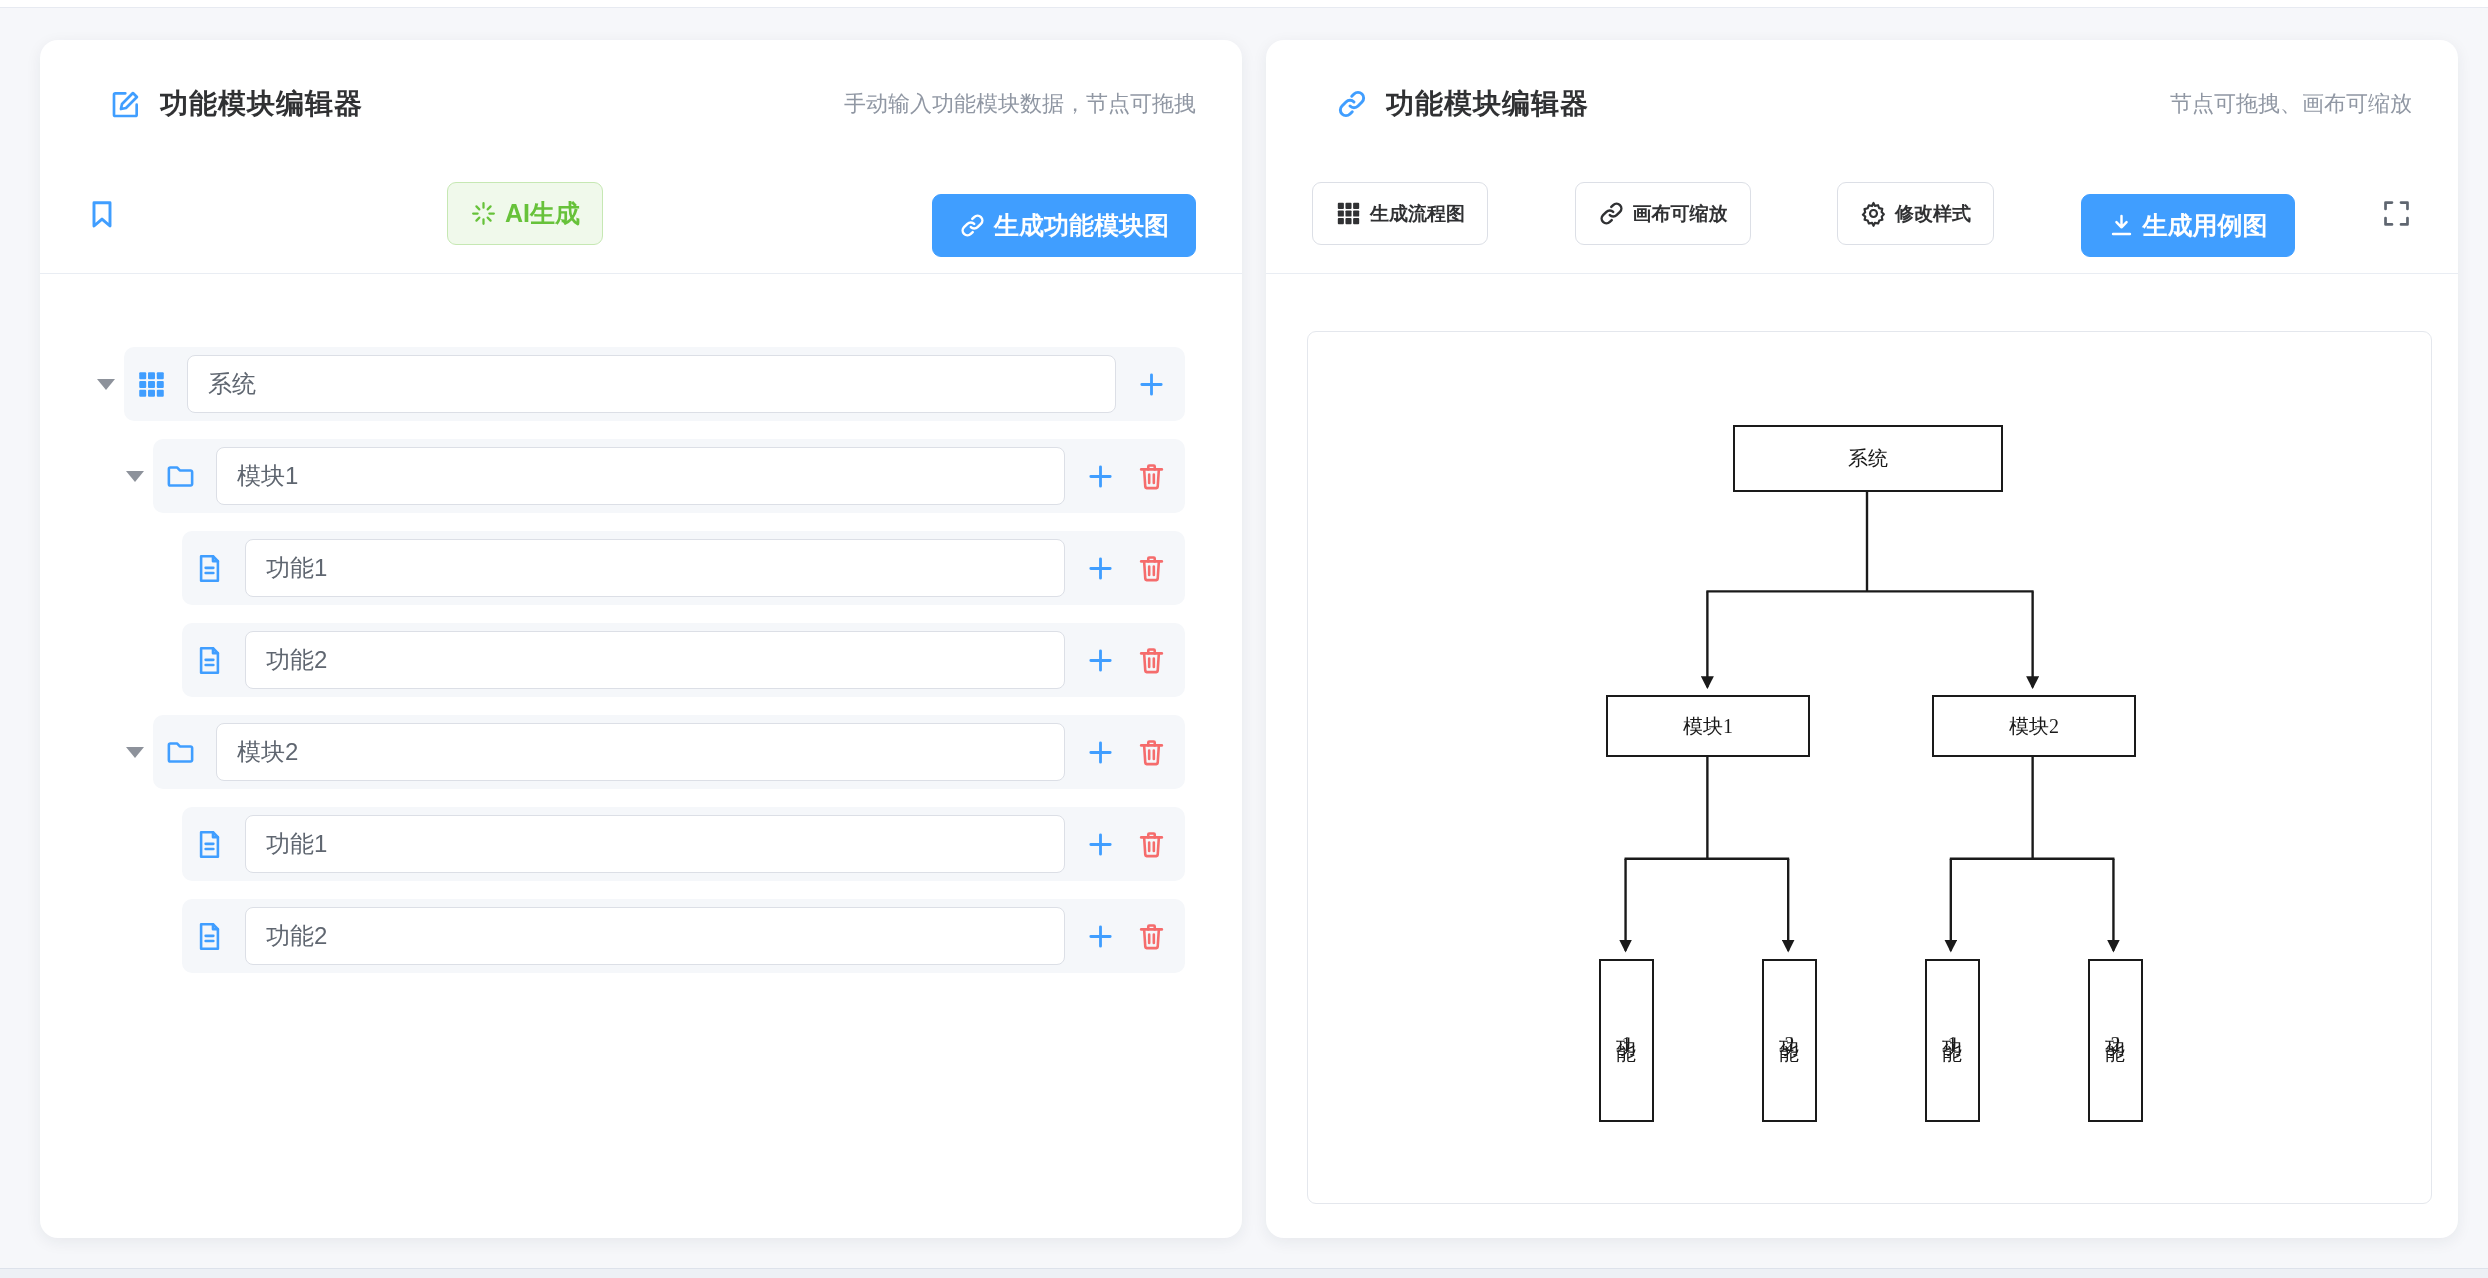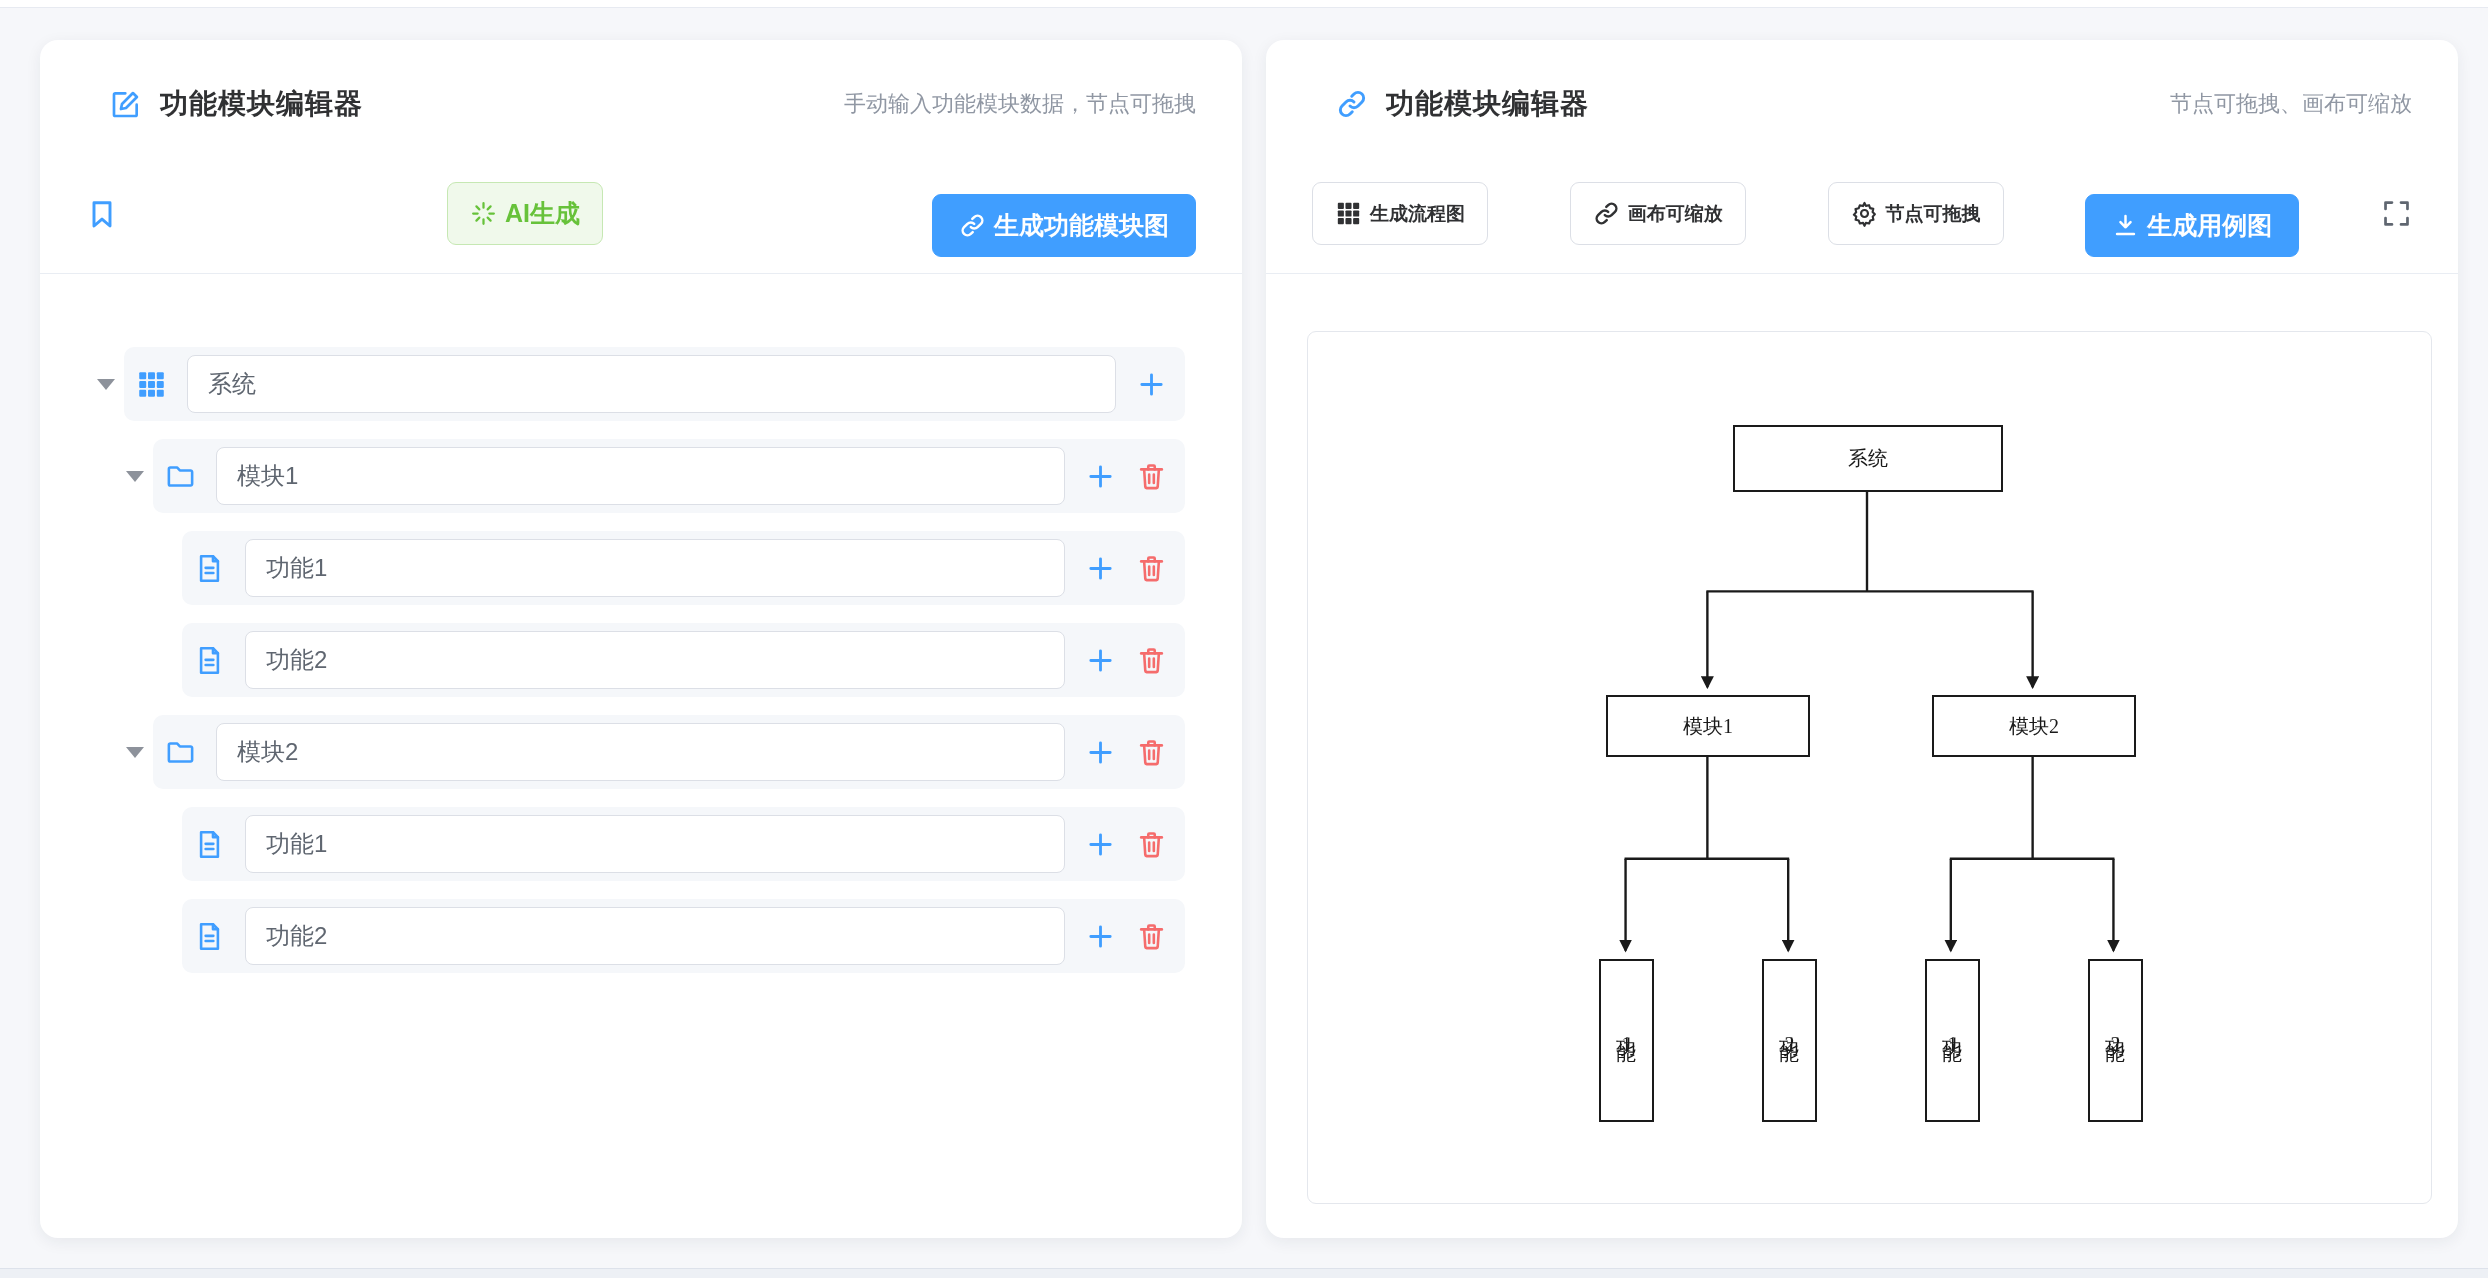--- a/index.html
+++ b/index.html
@@ -373,21 +373,21 @@
     <button class="btn btn-plain">
       <svg>
           <use href="#i-link"></use>
         </svg>
       <span>画布可缩放</span>
     </button>
     <button class="btn btn-plain">
       <svg>
           <use href="#i-gear"></use>
         </svg>
-      <span>节点可拖拽</span>
+      <span>修改样式</span>
     </button>
     <button class="btn btn-primary">
       <svg>
           <use href="#i-download"></use>
         </svg>
       <span>生成用例图</span>
     </button>
     <button class="fullscreen-btn">
       <svg>
           <use href="#i-fullscreen"></use>

